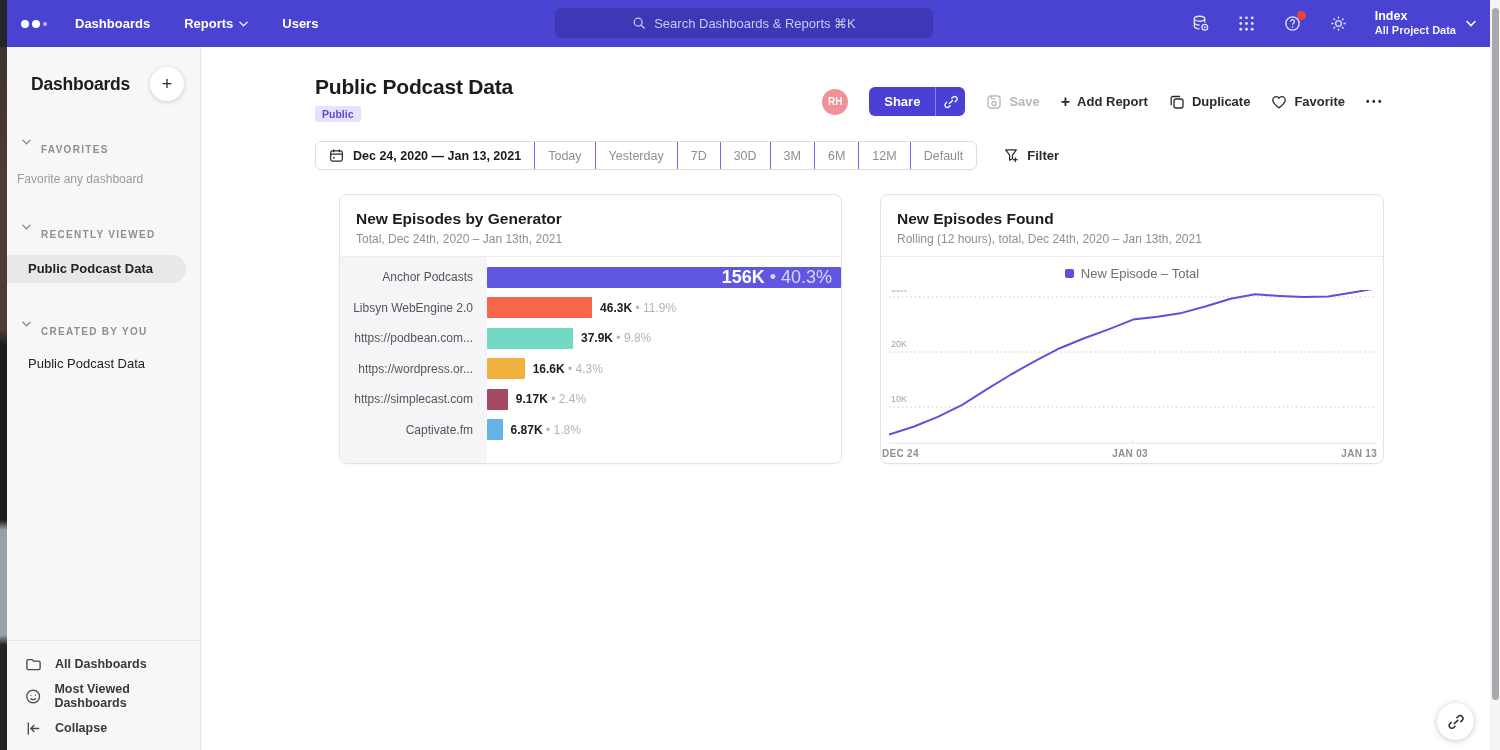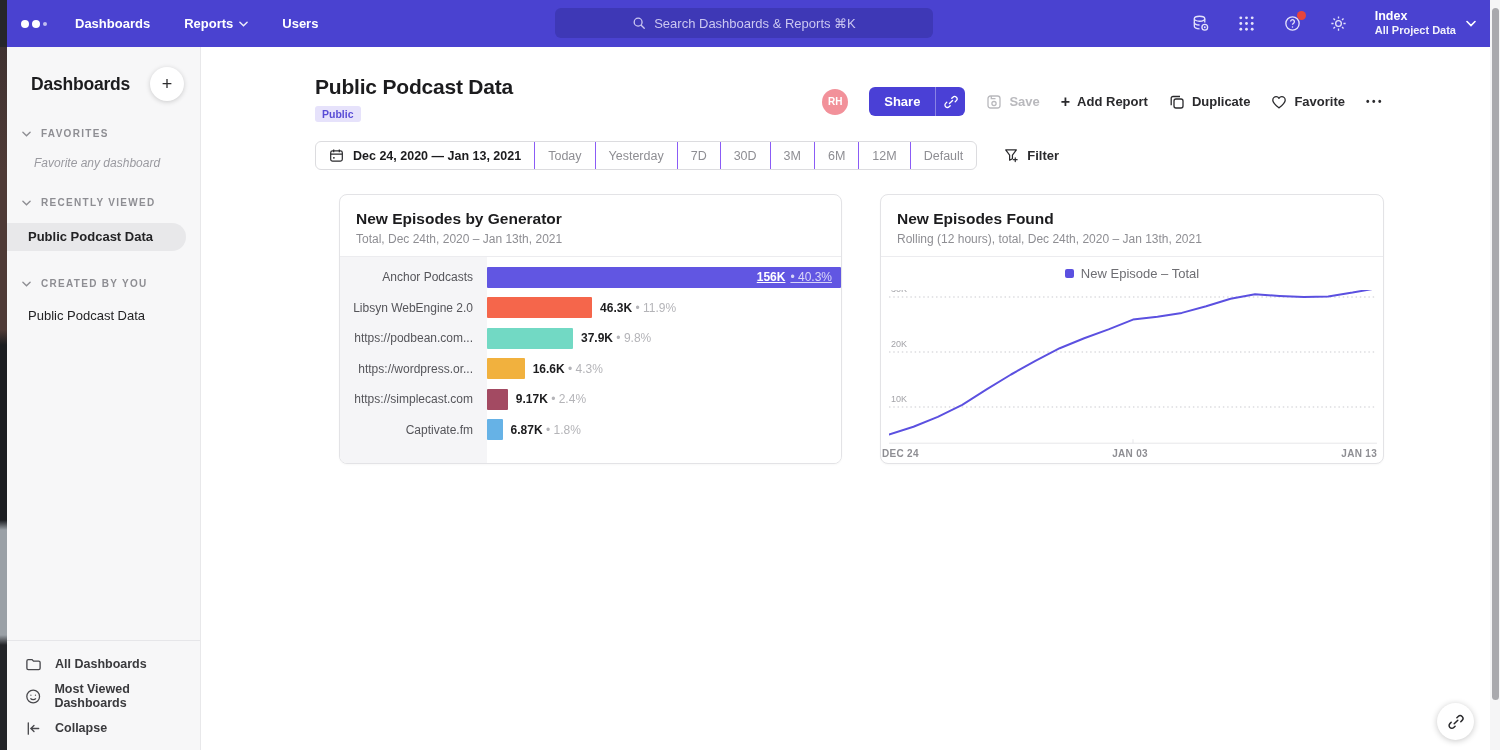--- a/index.html
+++ b/index.html
@@ -33,22 +33,22 @@
   .project .psub { font-size:11px; font-weight:700; line-height:1.25; opacity:.92; }
   .project svg { width:10px; height:7px; }
 
   
   .sidebar { position:absolute; left:7px; top:47px; width:194px; height:703px; background:#f7f7f8; border-right:1px solid #e8e8ea; }
   .sb-head { display:flex; align-items:center; justify-content:space-between; padding:20px 16px 0 24px; }
   .sb-title { font-size:17.5px; font-weight:700; color:#1c1c1e; letter-spacing:-.2px; }
   .sb-add { width:34px; height:34px; border-radius:50%; background:#fff; border:none; box-shadow:0 1px 5px rgba(0,0,0,.18); font-size:18px; color:#2c2c2e; cursor:pointer; line-height:1; }
   .sb-section { display:flex; align-items:center; gap:10px; margin:27px 0 0 15px; color:#8e8e93; }
   .sb-section svg { width:9px; height:6px; }
-  .sb-section span { font-size:10px; font-weight:700; letter-spacing:1.3px; }
-  .sb-empty { margin:17px 0 0 27px; font-size:12px; font-style:italic; color:#9a9aa0; }
+  .sb-section span { font-size:10px; font-weight:700; letter-spacing:1.3px;margin-top:16px; }
+  .sb-empty { margin:17px 0 0 10px; font-size:12px; color:#9a9aa0; }
   .sb-item-active { margin-top:15px; width:179px; height:28px; line-height:28px; background:#e8e8ea; border-radius:0 16px 16px 0; padding-left:21px; font-size:13px; font-weight:700; color:#232325; cursor:pointer; }
   .sb-item { margin-top:19px; padding-left:21px; font-size:13px; font-weight:500; color:#232325; cursor:pointer; }
   .sb-footer { position:absolute; left:0; right:0; bottom:0; border-top:1px solid #e6e6e9; padding:7px 0 6px; }
   .sb-foot-item { display:flex; align-items:center; gap:13px; height:32px; padding-left:18px; font-size:12.5px; font-weight:700; color:#3a3a3d; cursor:pointer; }
   .sb-foot-item svg { width:17px; height:17px; color:#48484c; }
 
   
   .main { position:absolute; left:201px; top:47px; width:1289px; height:703px; background:#fff; }
   .content { margin-left:114px; width:1069px; }
   .page-head { display:flex; justify-content:space-between; align-items:flex-start; padding-top:28px; }
@@ -84,21 +84,21 @@
   .card-head { padding:15px 16px 10px; border-bottom:1px solid #ececef; }
   .card-title { font-size:15.5px; font-weight:700; color:#1c1c1e; }
   .card-sub { font-size:12px; color:#8e8e93; margin-top:4px; }
 
   
   .bar-body { height:206px; background:linear-gradient(to right,#f5f5f7 147px,#fff 147px); padding-top:5px; }
   .bar-row { display:flex; align-items:center; height:30.5px; }
   .bar-label { width:147px; padding-right:14px; text-align:right; font-size:12px; color:#55555a; flex:none; }
   .bar-track { flex:1; display:flex; align-items:center; }
   .bar { height:21px; border-radius:1px; flex:none; }
-  .bar.inside { display:flex; align-items:center; justify-content:flex-end; padding-right:9px; color:#fff; font-size:12px;text-decoration:underline; }
+  .bar.inside { display:flex; align-items:center; justify-content:flex-end; padding-right:9px; color:#fff; font-size:18px; }
   .bar.inside .iv { font-weight:700; }
   .bar.inside .ip { margin-left:5px; opacity:.75; }
   .bar-value { margin-left:8px; font-size:12px; white-space:nowrap; }
   .bar-value .v { font-weight:700; color:#1c1c1e; }
   .bar-value .p { color:#b4b4b8; }
 
   
   .line-body { position:relative; height:206px; }
   .legend { display:flex; align-items:center; justify-content:center; gap:7px; padding-top:9px; }
   .legend-swatch { width:9px; height:9px; border-radius:2px; }

